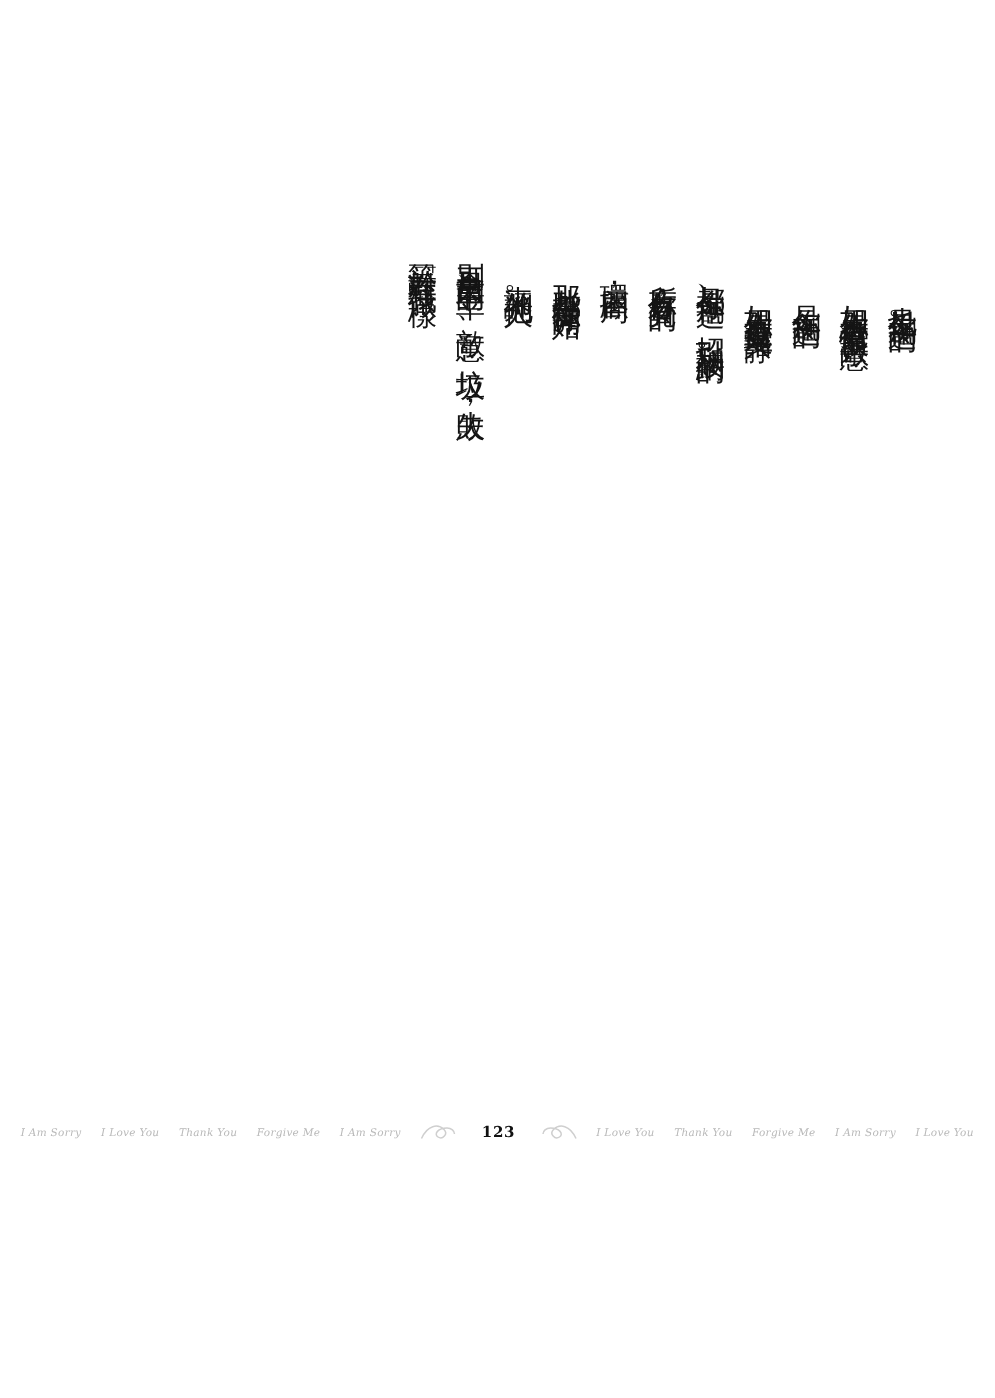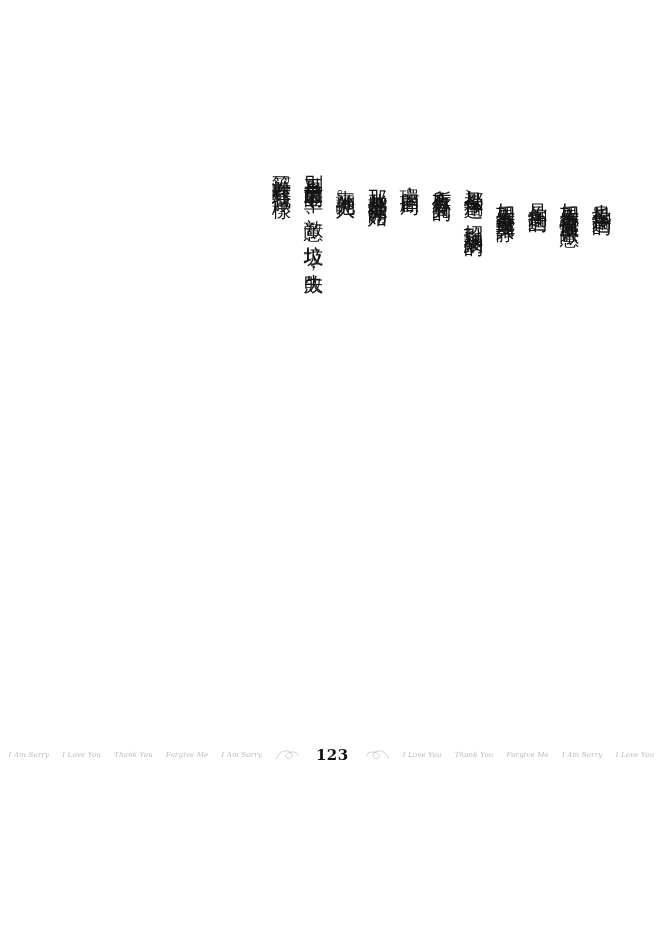--- a/index.html
+++ b/index.html
@@ -68,21 +68,21 @@
   .ghost-word {
     font-family: "DejaVu Serif", serif;
     font-style: italic;
     font-size: 7px;
     color: #b9b9b9;
     white-space: nowrap;
     letter-spacing: 0.2px;
   }
   .page-number {
     font-family: "DejaVu Serif", serif;
-    font-size: 15px;
+    font-size: 10px;
     font-weight: bold;
     color: #111111;
     padding: 0 4px;
     letter-spacing: 0.5px;
   }
   .swirl {
     width: 24px;
     height: 16px;
     color: #cfcfcf;
     flex: 0 0 auto;

